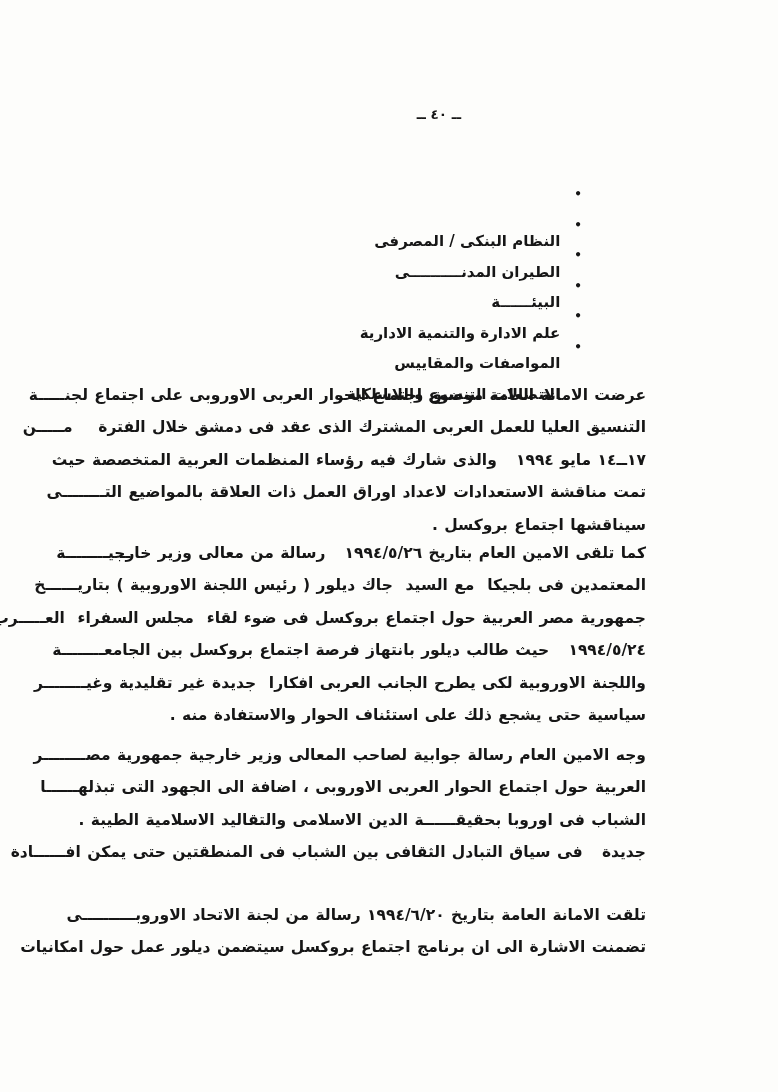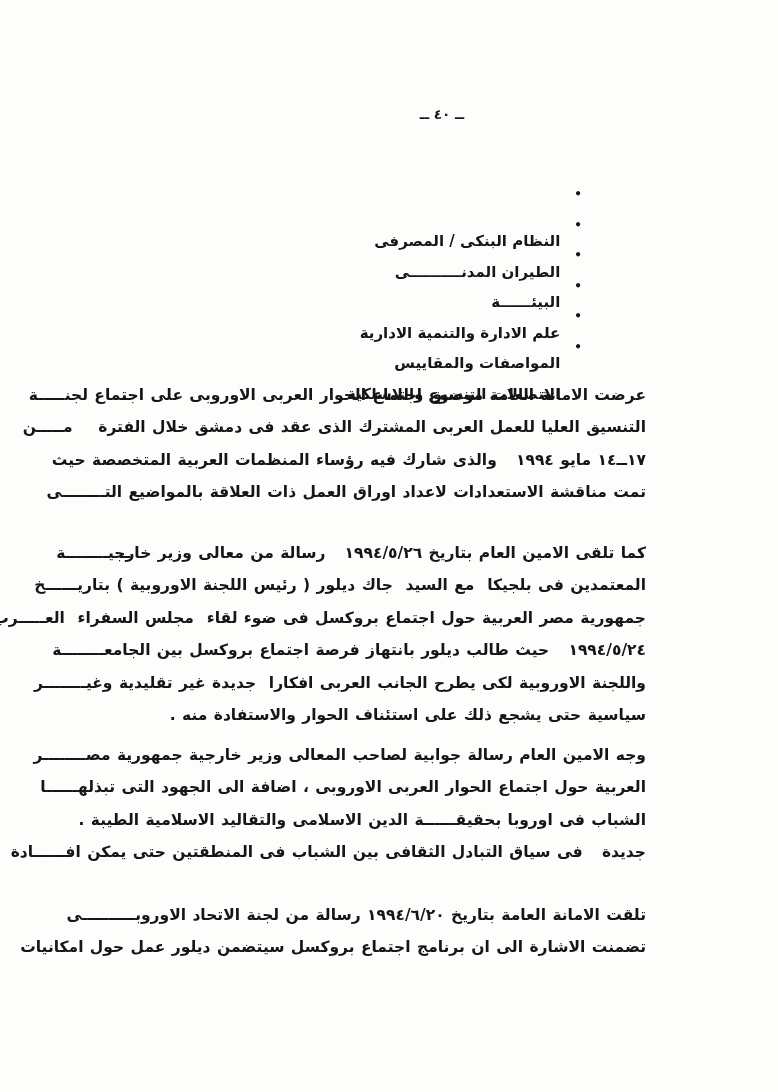--- a/index.html
+++ b/index.html
@@ -11,23 +11,22 @@
     background: #fdfdfb;
     direction: rtl;
     font-family: "DejaVu Sans", sans-serif;
     font-weight: 700;
     color: #161616;
     overflow: hidden;
   }
   .page-number {
     position: absolute;
     top: 106px;
-    left: 392px;
+    left: 361px;
     width: 100px;
-    text-align: center;
     font-size: 13.5px;
     letter-spacing: 1px;
     white-space: nowrap;
   }
   .topic-list {
     position: absolute;
     top: 185px;
     right: 196px;
   }
   .list-item {
@@ -102,20 +101,21 @@
       <span class="item-label">الاتصالات التنسيق واللاسلكية</span>
     </div>
   </div>
 
   <div class="paragraph para-1">
     <span class="dash-marker">ــ</span>
     <div class="line">عرضت الامانة العامة موضوع اجتماع الحوار العربى الاوروبى على اجتماع لجنـــــة</div>
     <div class="line">التنسيق العليا للعمل العربى المشترك الذى عقد فى دمشق خلال الفترة&nbsp;&nbsp;&nbsp; مـــــن</div>
     <div class="line">‭١٤ــ١٧‬ مايو ١٩٩٤&nbsp;&nbsp; والذى شارك فيه رؤساء المنظمات العربية المتخصصة حيث</div>
     <div class="line">تمت مناقشة الاستعدادات لاعداد اوراق العمل ذات العلاقة بالمواضيع التــــــــى</div>
+    <div class="line">سيناقشها اجتماع بروكسل .</div>
   </div>
 
   <div class="paragraph para-2">
     <span class="dash-marker">ــ</span>
     <div class="line">كما تلقى الامين العام بتاريخ ١٩٩٤/٥/٢٦&nbsp;&nbsp; رسالة من معالى وزير خارجيــــــــة</div>
     <div class="line">المعتمدين فى بلجيكا&nbsp; مع السيد&nbsp; جاك ديلور ( رئيس اللجنة الاوروبية ) بتاريــــــخ</div>
     <div class="line">جمهورية مصر العربية حول اجتماع بروكسل فى ضوء لقاء&nbsp; مجلس السفراء&nbsp; العـــــرب</div>
     <div class="line">١٩٩٤/٥/٢٤&nbsp;&nbsp; حيث طالب ديلور بانتهاز فرصة اجتماع بروكسل بين الجامعــــــــة</div>
     <div class="line">واللجنة الاوروبية لكى يطرح الجانب العربى افكارا&nbsp; جديدة غير تقليدية وغيــــــــر</div>
     <div class="line">سياسية حتى يشجع ذلك على استئناف الحوار والاستفادة منه .</div>

